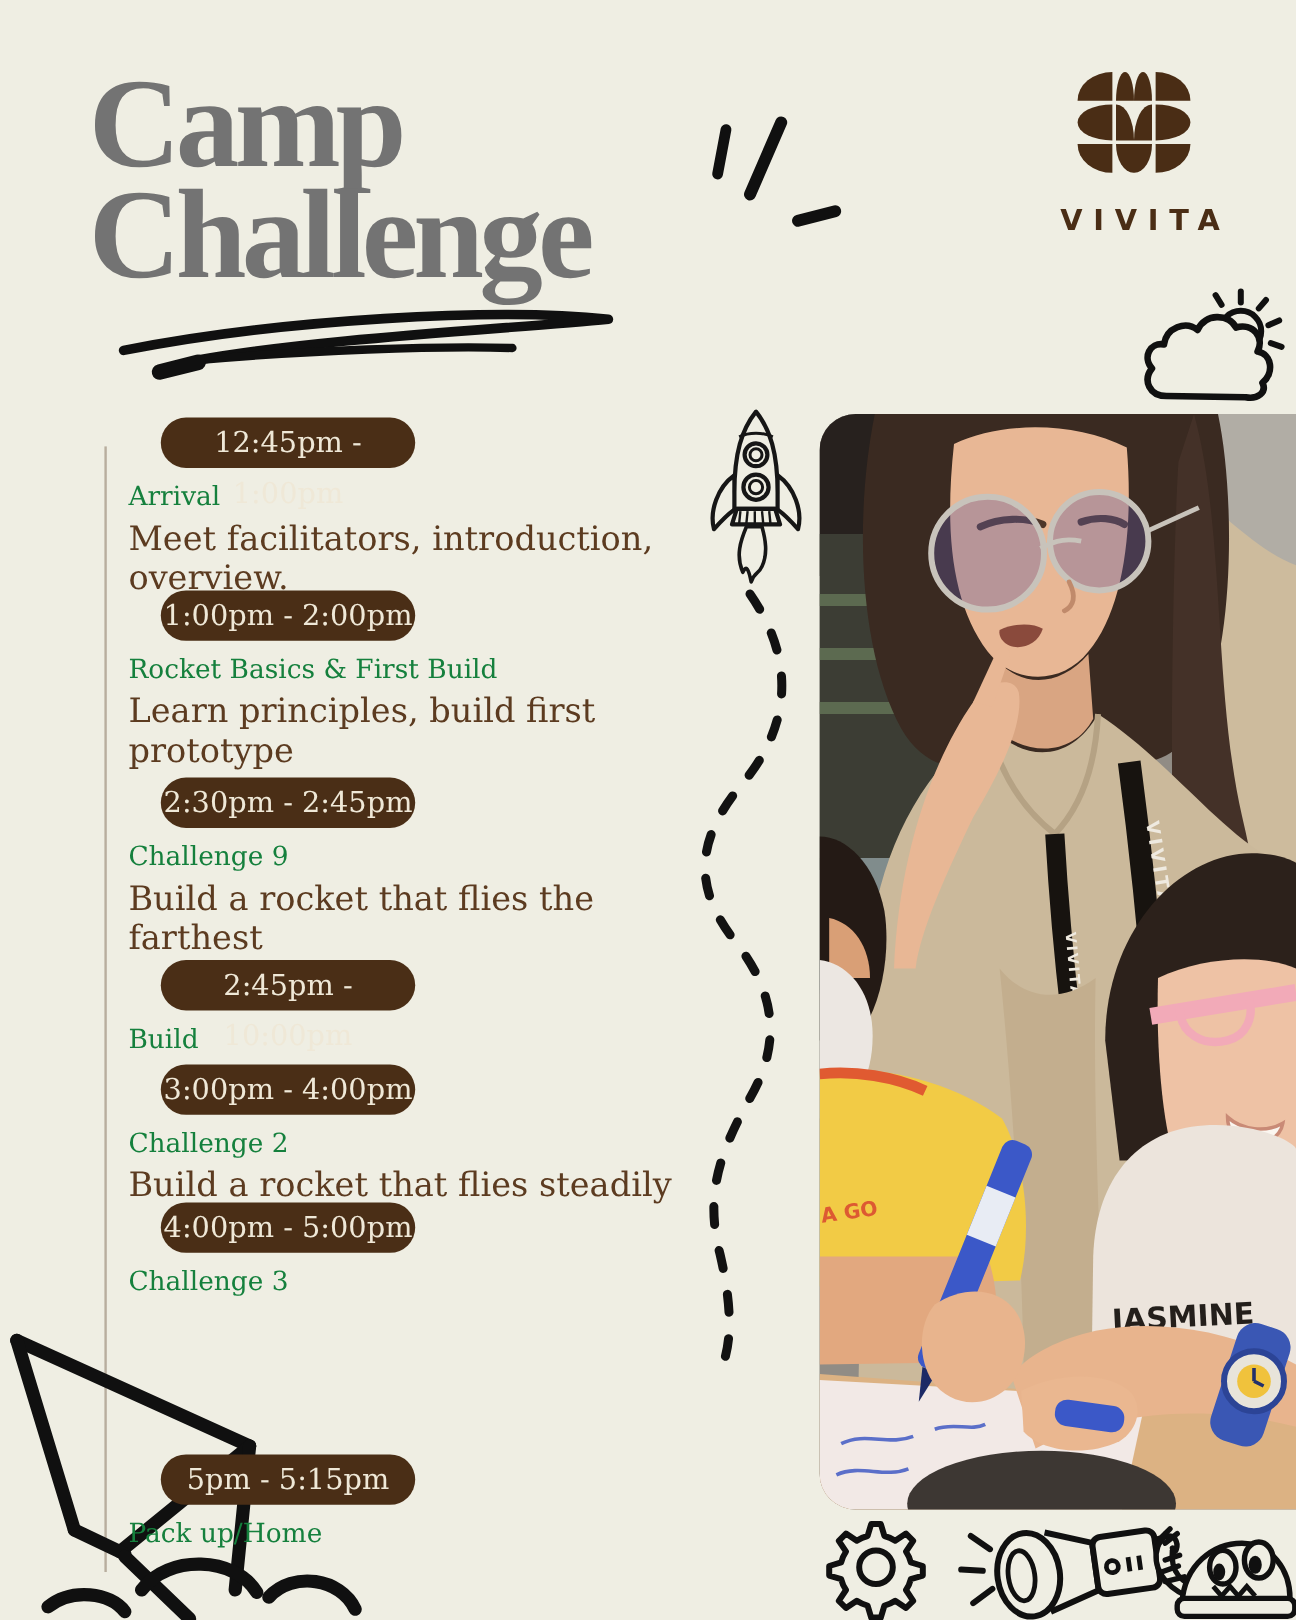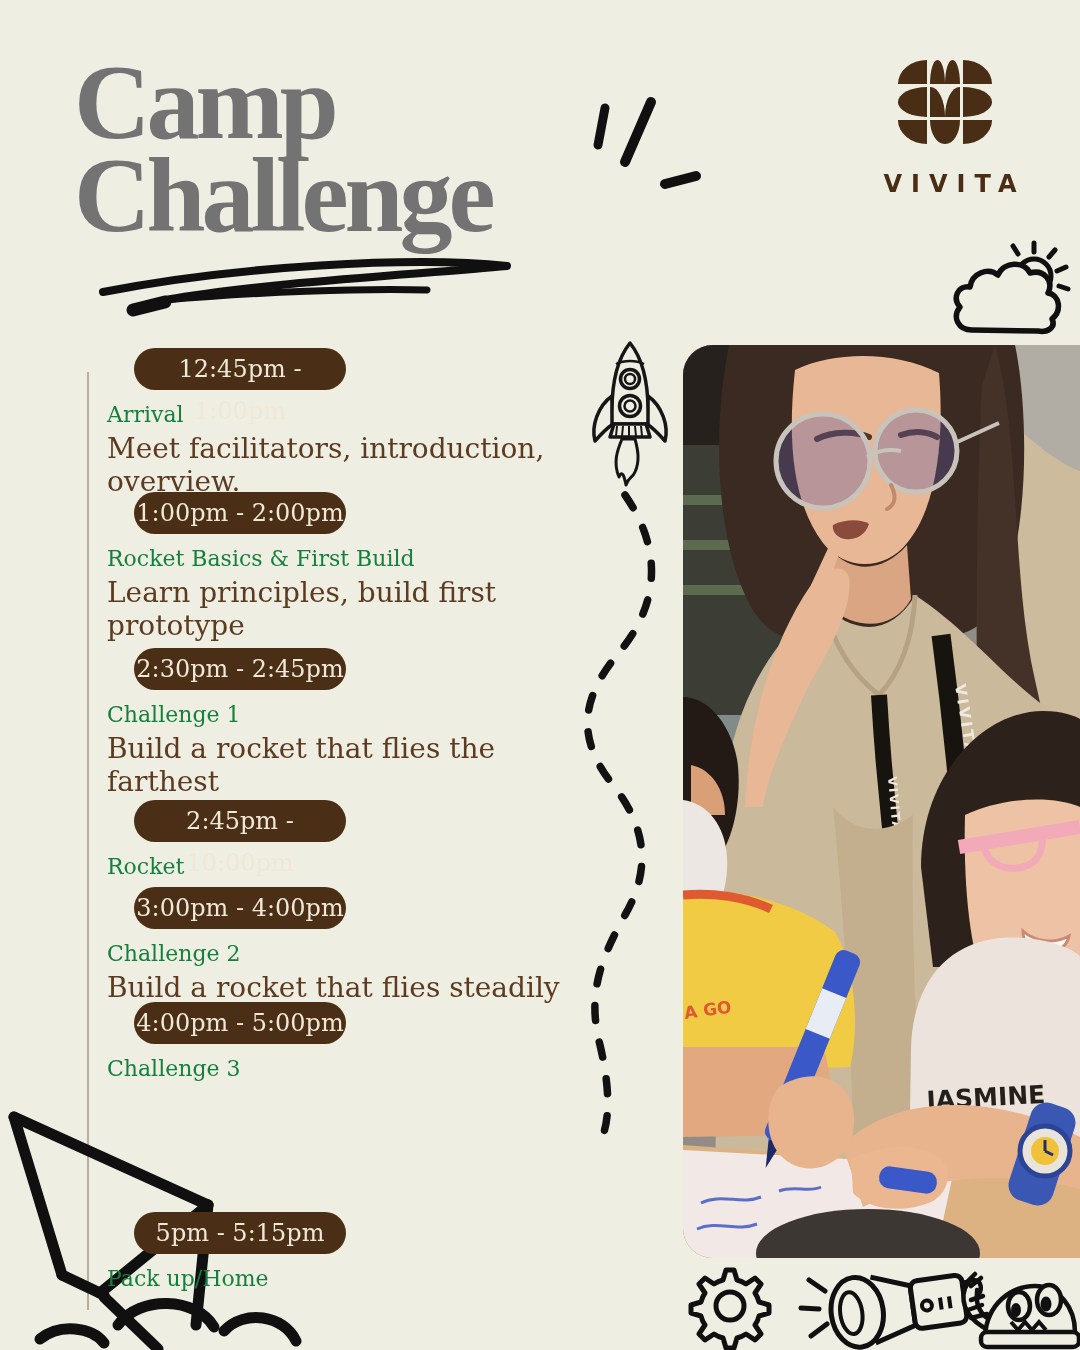--- a/index.html
+++ b/index.html
@@ -109,26 +109,26 @@
   <div class="item-title">Arrival</div>
   <div class="item-desc">Meet facilitators, introduction, overview.</div>
 </div>
 <div class="abs item" style="top:492px">
   <div class="pill">1:00pm - 2:00pm</div>
   <div class="item-title">Rocket Basics &amp; First Build</div>
   <div class="item-desc">Learn principles, build first prototype</div>
 </div>
 <div class="abs item" style="top:648px">
   <div class="pill">2:30pm - 2:45pm</div>
-  <div class="item-title">Challenge 1</div>
+  <div class="item-title">Challenge 9</div>
   <div class="item-desc">Build a rocket that flies the farthest</div>
 </div>
 <div class="abs item" style="top:800px">
   <div class="pill">2:45pm - 10:00pm</div>
-  <div class="item-title">Rocket</div>
+  <div class="item-title">Build</div>
   <div class="item-desc"></div>
 </div>
 <div class="abs item" style="top:887px">
   <div class="pill">3:00pm - 4:00pm</div>
   <div class="item-title">Challenge 2</div>
   <div class="item-desc">Build a rocket that flies steadily</div>
 </div>
 <div class="abs item" style="top:1002px">
   <div class="pill">4:00pm - 5:00pm</div>
   <div class="item-title">Challenge 3</div>

